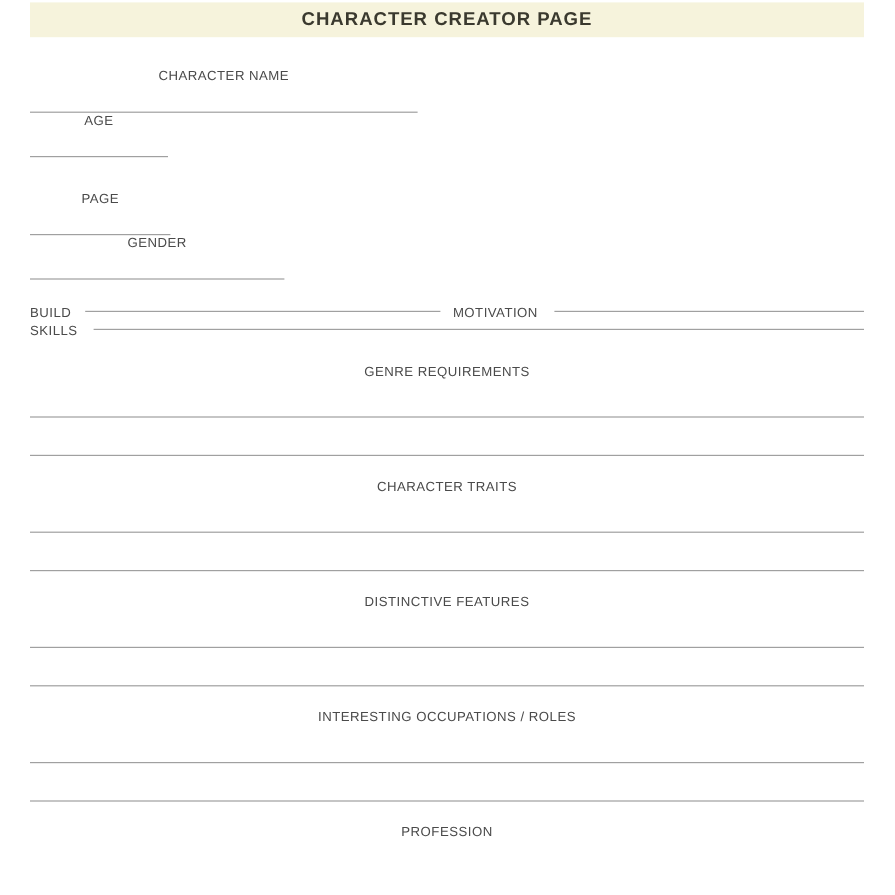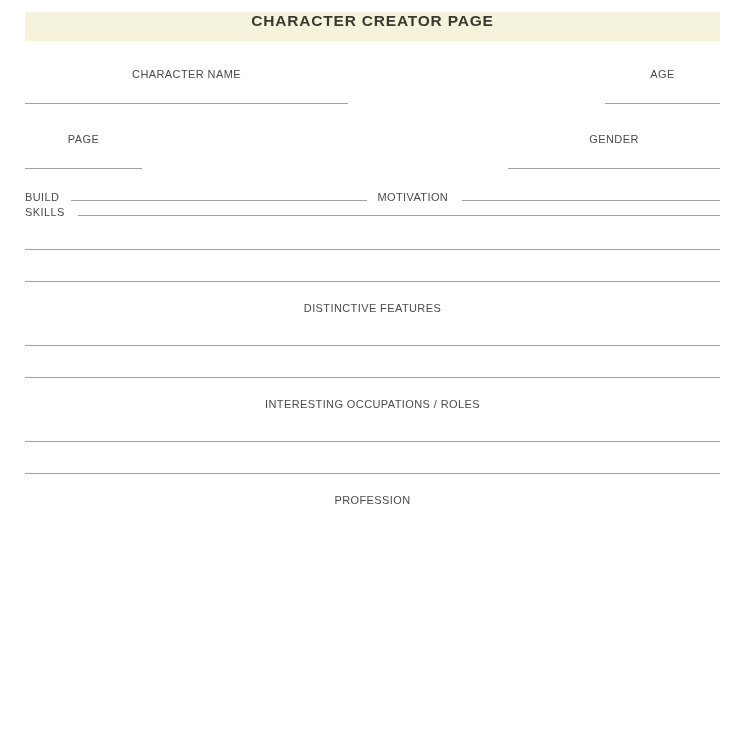--- a/index.html
+++ b/index.html
@@ -8,45 +8,45 @@
     --label-text:#4a4a4a;
     --line:#a0a0a0;
     --page-bg:#ffffff;
   }
   *{box-sizing:border-box;margin:0;padding:0;}
   html,body{width:746px;height:746px;overflow:hidden;background:var(--page-bg);
     font-family:"Liberation Sans","DejaVu Sans",sans-serif;}
   .page{width:746px;height:746px;padding:0 26px 0 25px;}
 
   .header-bar{
-    margin-top:12px;height:29px;background:var(--header-bg);
-    display:flex;align-items:flex-start;justify-content:center;
+    margin-top:2px;height:29px;background:var(--header-bg);
+    display:flex;align-items:center;justify-content:center;
   }
   .header-title{
     font-size:15.5px;font-weight:bold;color:var(--title-text);letter-spacing:.8px;
   }
 
   .field-label{
     font-size:11px;color:var(--label-text);letter-spacing:.4px;
     text-align:center;height:14px;line-height:14px;white-space:nowrap;
   }
   .write-line{height:0;border-bottom:1px solid var(--line);}
 
-  .field-row{display:flex;justify-content:space-between;}
+  .field-row{display:flex;justify-content:space-between;flex-direction:column;}
   .field-row .field .write-line{margin-top:22px;}
   .row1{margin-top:26px;}
   .row1 .col-a{width:323px;}
   .row1 .col-b{width:115px;}
   .row1 .col-c{width:228px;}
   .row2{margin-top:28px;}
   .row2 .col-a{width:337px;}
   .row2 .col-b{width:117px;}
   .row2 .col-c{width:212px;}
 
-  .inline-row{display:flex;align-items:flex-end;}
+  .inline-row{display:flex;align-items:center;}
   .inline-row .field-label{text-align:left;}
   .inline-row .write-line{margin-bottom:3px;}
   .inline-row.build-row{margin-top:21px;}
   .build-row .line-build{width:296px;margin-left:12px;}
   .build-row .inline-label-2{margin-left:10px;}
   .build-row .line-profession{flex:1;margin-left:14px;}
   .inline-row.skills-row{margin-top:1px;}
   .skills-row .line-skills{flex:1;margin-left:13px;}
 
   .form-section{margin-top:20px;}
@@ -94,22 +94,28 @@
     <div class="write-line line-build"></div>
     <span class="field-label inline-label-2">MOTIVATION</span>
     <div class="write-line line-profession"></div>
   </div>
 
   <div class="inline-row skills-row">
     <span class="field-label">SKILLS</span>
     <div class="write-line line-skills"></div>
   </div>
 
+  <div class="form-section first">
+    <div class="section-title">GENRE REQUIREMENTS</div>
+    <div class="write-line l1"></div>
+    <div class="write-line l2"></div>
+  </div>
 
   <div class="form-section">
+    <div class="section-title">CHARACTER TRAITS</div>
     <div class="write-line l1"></div>
     <div class="write-line l2"></div>
   </div>
 
   <div class="form-section">
     <div class="section-title">DISTINCTIVE FEATURES</div>
     <div class="write-line l1"></div>
     <div class="write-line l2"></div>
   </div>
 

